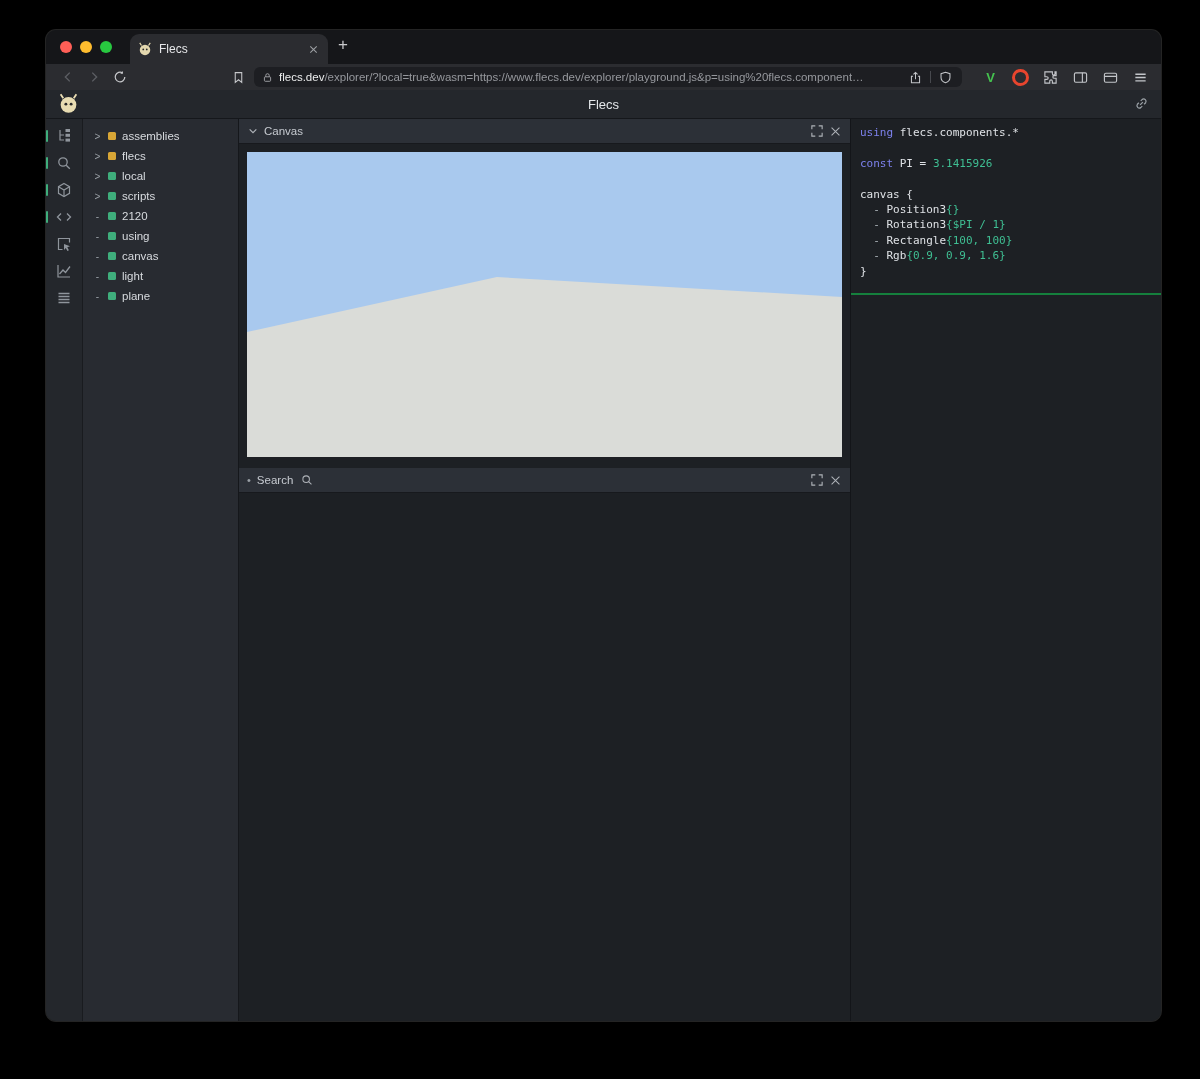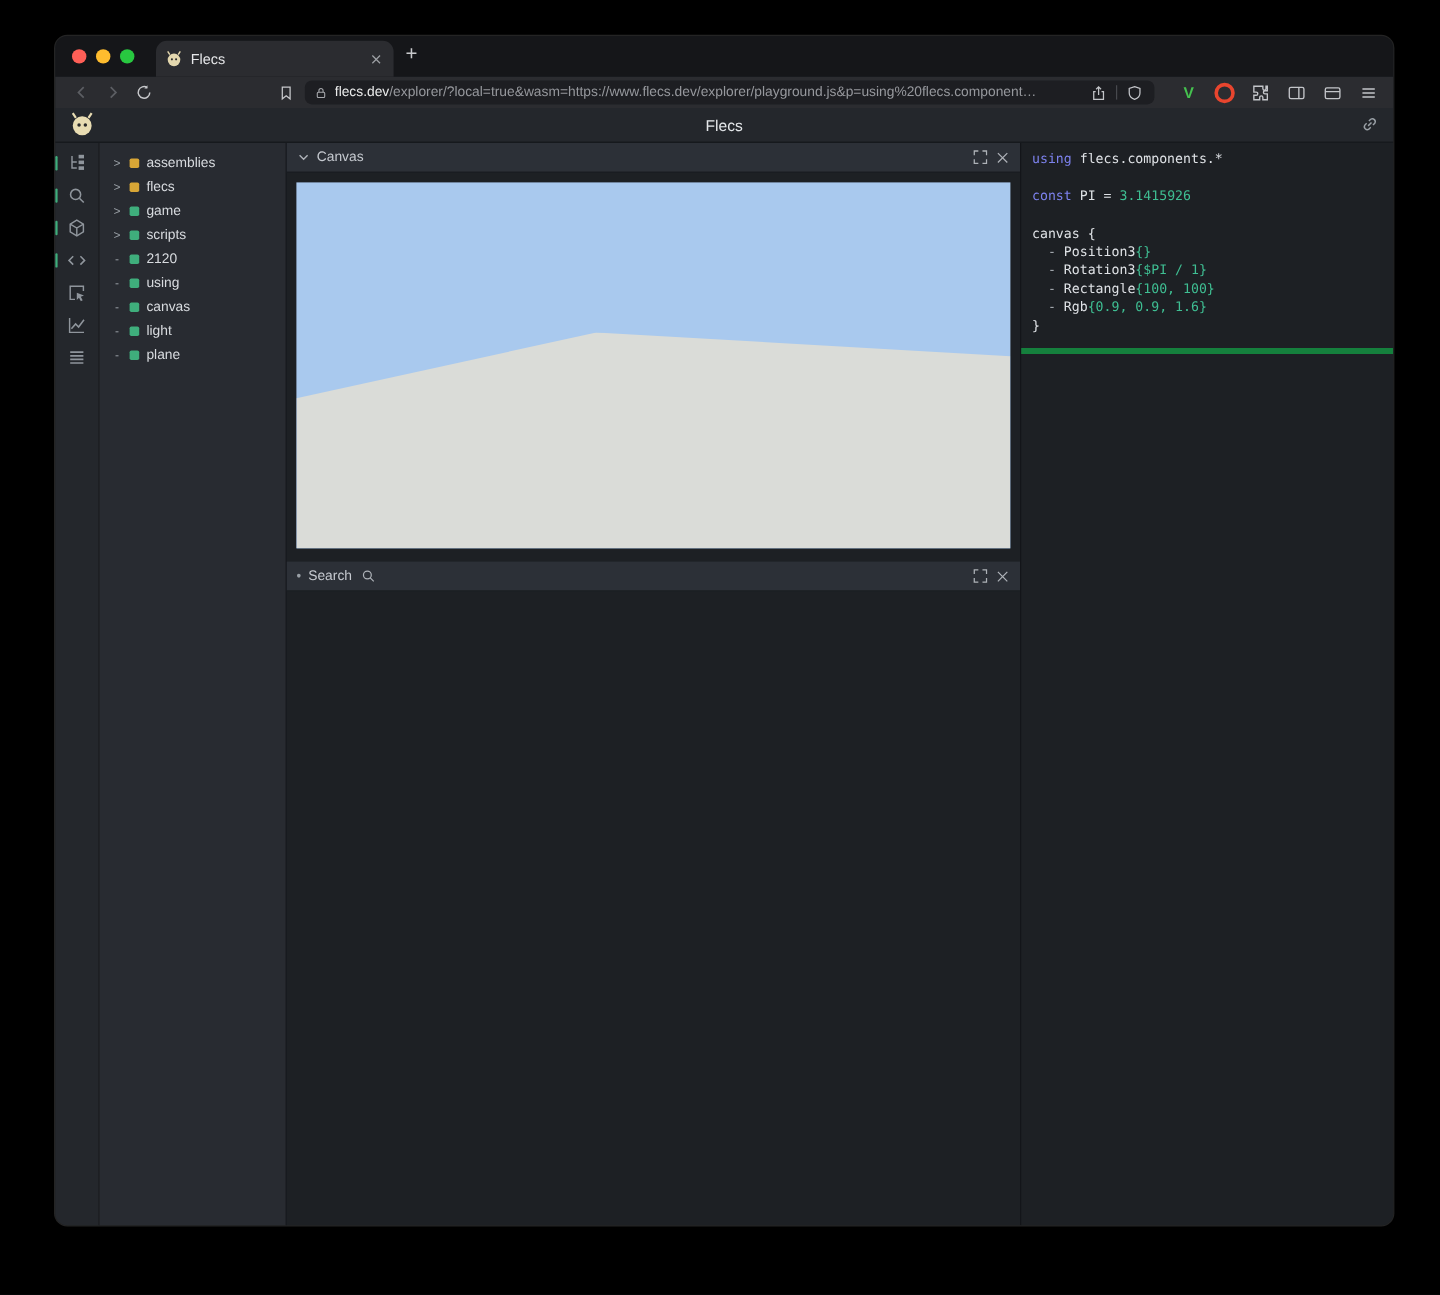--- a/index.html
+++ b/index.html
@@ -52,21 +52,21 @@
   .panel-head{height:24px;background:#2c3037;border-bottom:1px solid #17191d;display:flex;align-items:center;padding:0 8px;gap:6px;font-size:11.5px;color:#c6cad0;flex:none;}
   .ph-spacer{flex:1;}
   .ph-btn{width:13px;height:13px;color:#aeb2b8;display:flex;align-items:center;justify-content:center;}
   .ph-chev{width:11px;height:11px;color:#aeb2b8;display:flex;align-items:center;justify-content:center;}
   .canvas3d{margin:8px 8px 11px 8px;height:305px;flex:none;position:relative;overflow:hidden;background:#a9c9ee;}
   .ground{position:absolute;inset:0;background:#dadcd8;clip-path:polygon(0 59%, 42% 41%, 100% 47.5%, 100% 100%, 0 100%);}
   .search-dot{color:#9aa0a6;font-size:11px;}
   .search-mag{width:12px;height:12px;color:#aeb2b8;margin-left:2px;}
   .center-rest{flex:1;}
   .editor-col{width:310px;background:#1d2024;border-left:1px solid #131519;display:flex;flex-direction:column;flex:none;}
-  .editor-code{height:176px;box-sizing:border-box;padding:6px 9px;font-family:"DejaVu Sans Mono", monospace;font-size:11px;line-height:15.4px;border-bottom:5px solid #15803d;overflow:hidden;}
+  .editor-code{height:176px;box-sizing:border-box;padding:6px 9px;font-family:"DejaVu Sans Mono", monospace;font-size:11px;line-height:15.4px;border-bottom:2px solid #15803d;overflow:hidden;}
   .code-line{white-space:pre;}
   .tok-kw{color:#7d82ee;}
   .tok-d{color:#dfe2e6;}
   .tok-v{color:#3fbf93;}
   .tok-p{color:#aab0b6;}
   .editor-rest{flex:1;}
   svg{display:block;}
 </style>
 </head>
 <body>
@@ -248,21 +248,21 @@
           <span class="tl">assemblies</span>
         </div>
         <div class="tree-row">
           <span class="tw">&gt;</span>
           <span class="sq" style="background: rgb(216, 166, 54);"></span>
           <span class="tl">flecs</span>
         </div>
         <div class="tree-row">
           <span class="tw">&gt;</span>
           <span class="sq" style="background: rgb(63, 174, 124);"></span>
-          <span class="tl">game</span>
+          <span class="tl">local</span>
         </div>
         <div class="tree-row">
           <span class="tw">&gt;</span>
           <span class="sq" style="background: rgb(63, 174, 124);"></span>
           <span class="tl">scripts</span>
         </div>
         <div class="tree-row">
           <span class="tw">-</span>
           <span class="sq" style="background: rgb(63, 174, 124);"></span>
           <span class="tl">2120</span>

